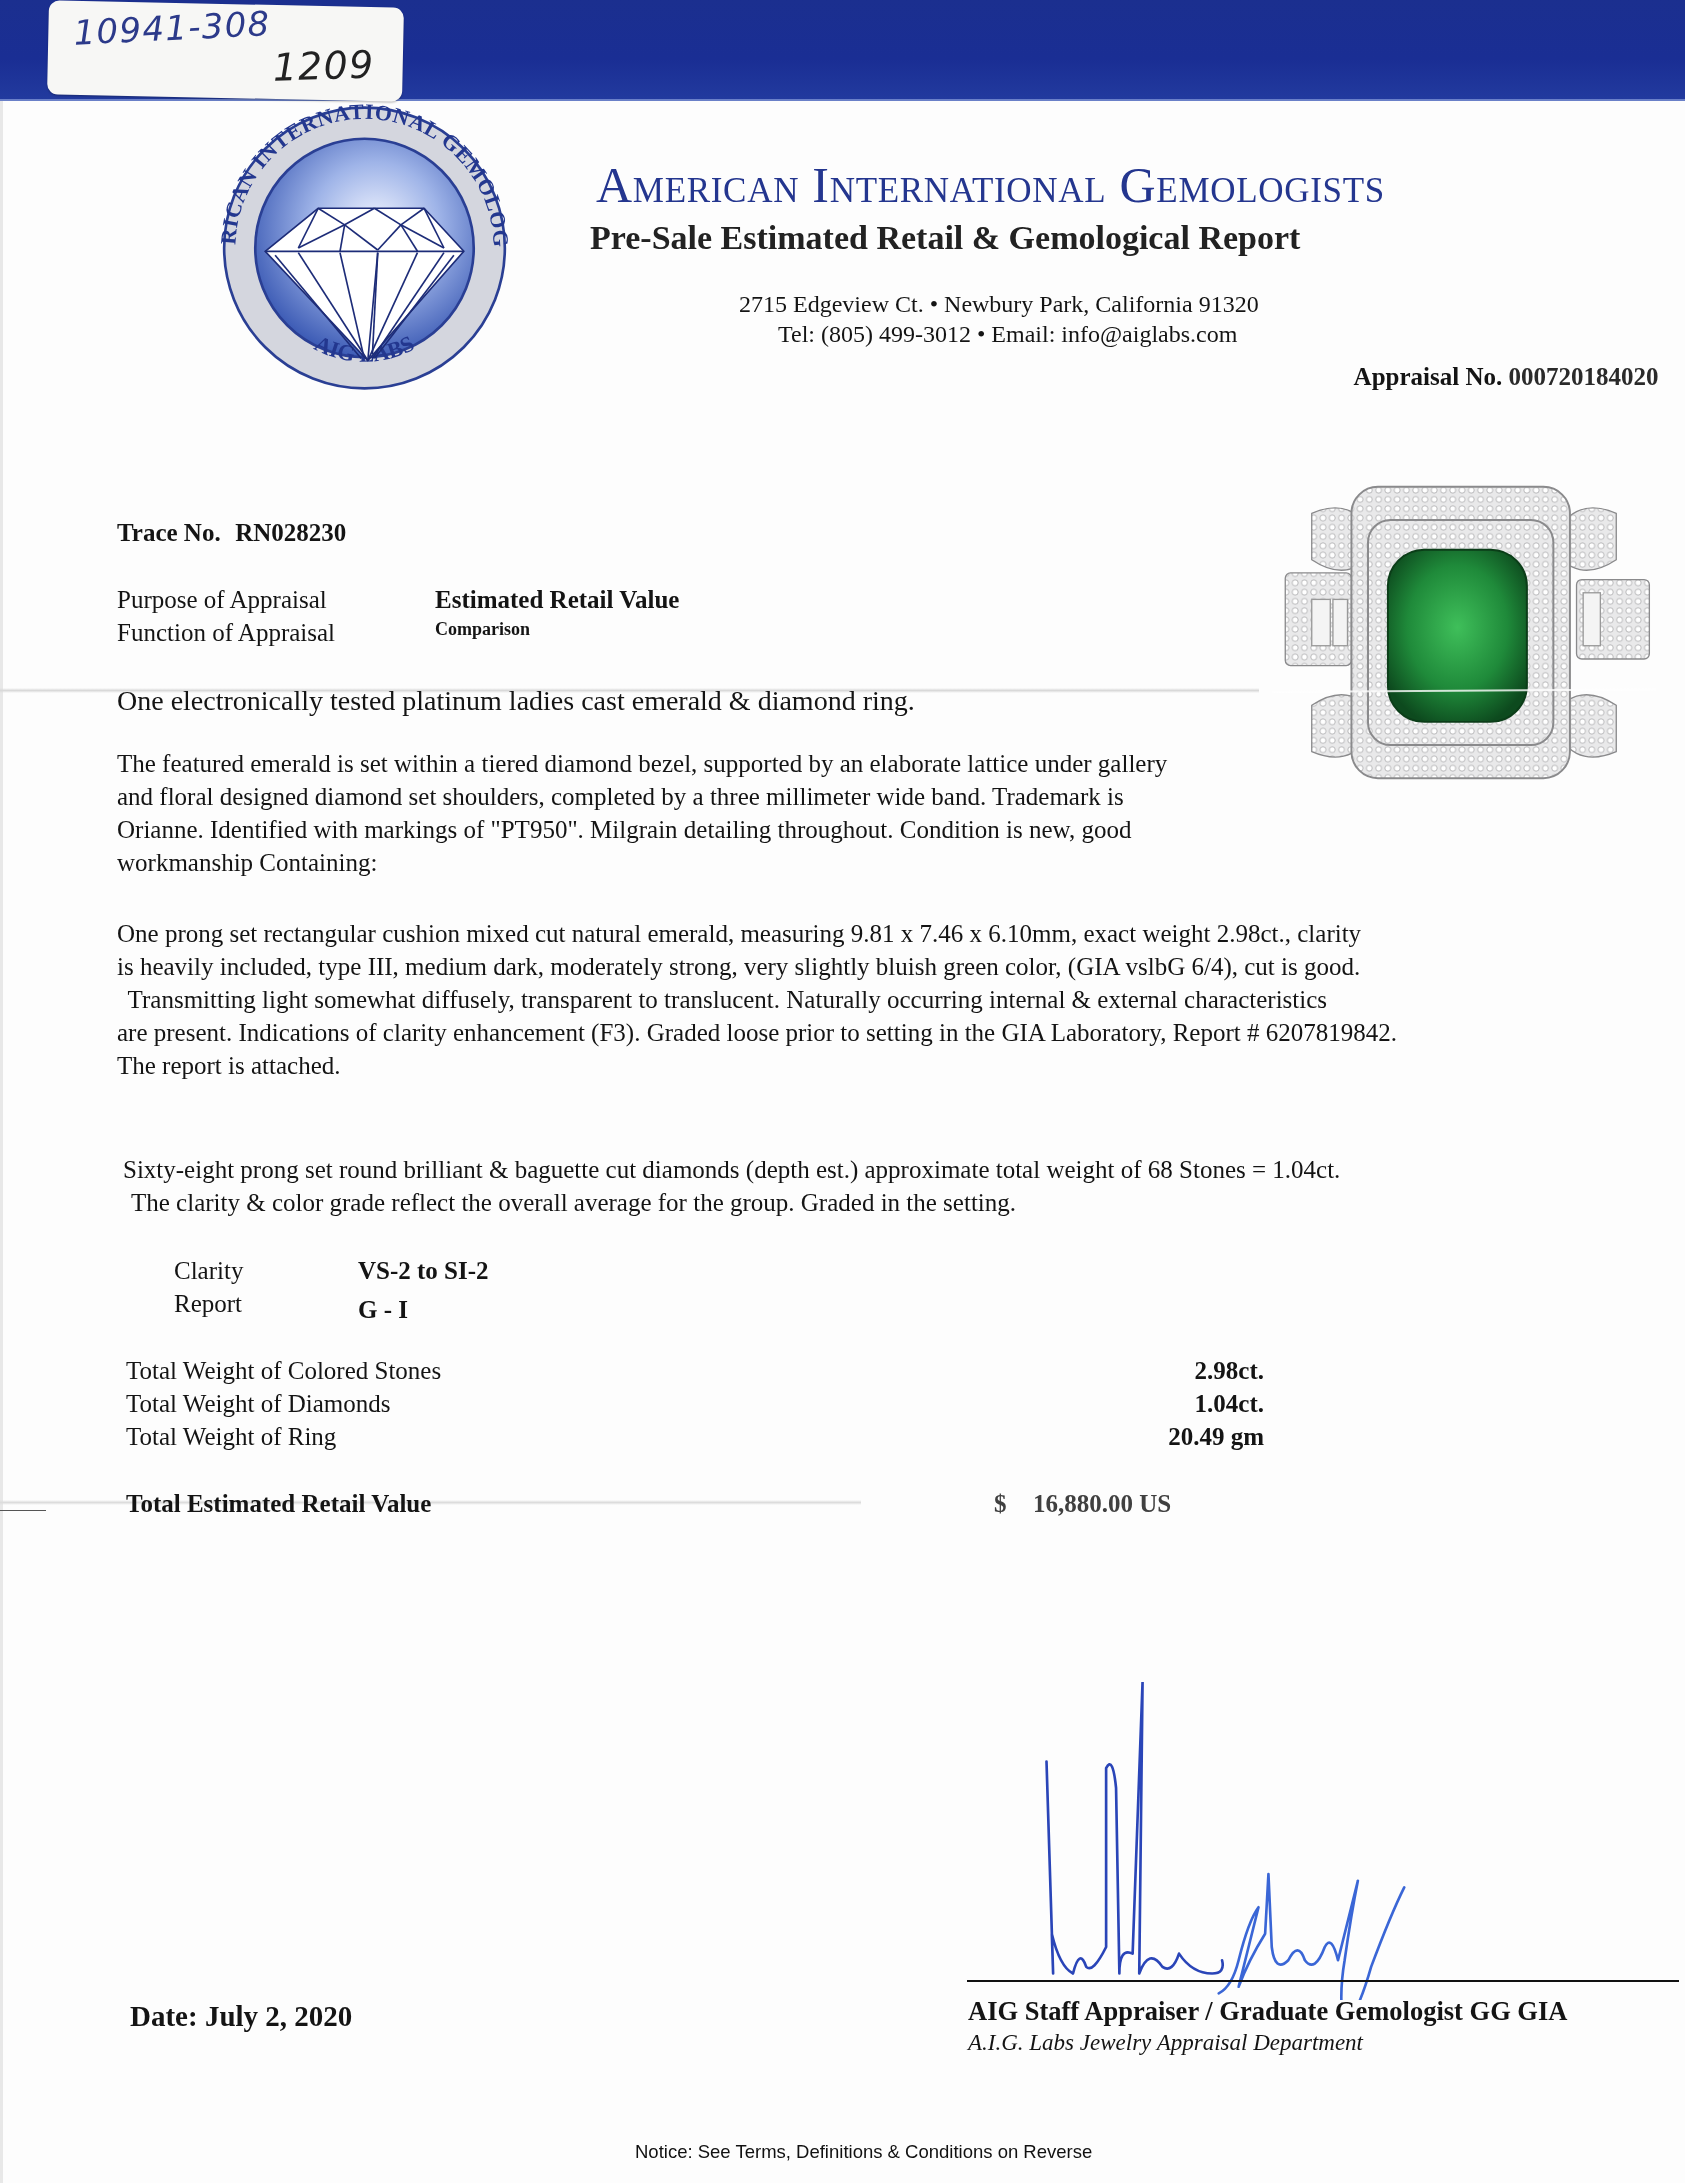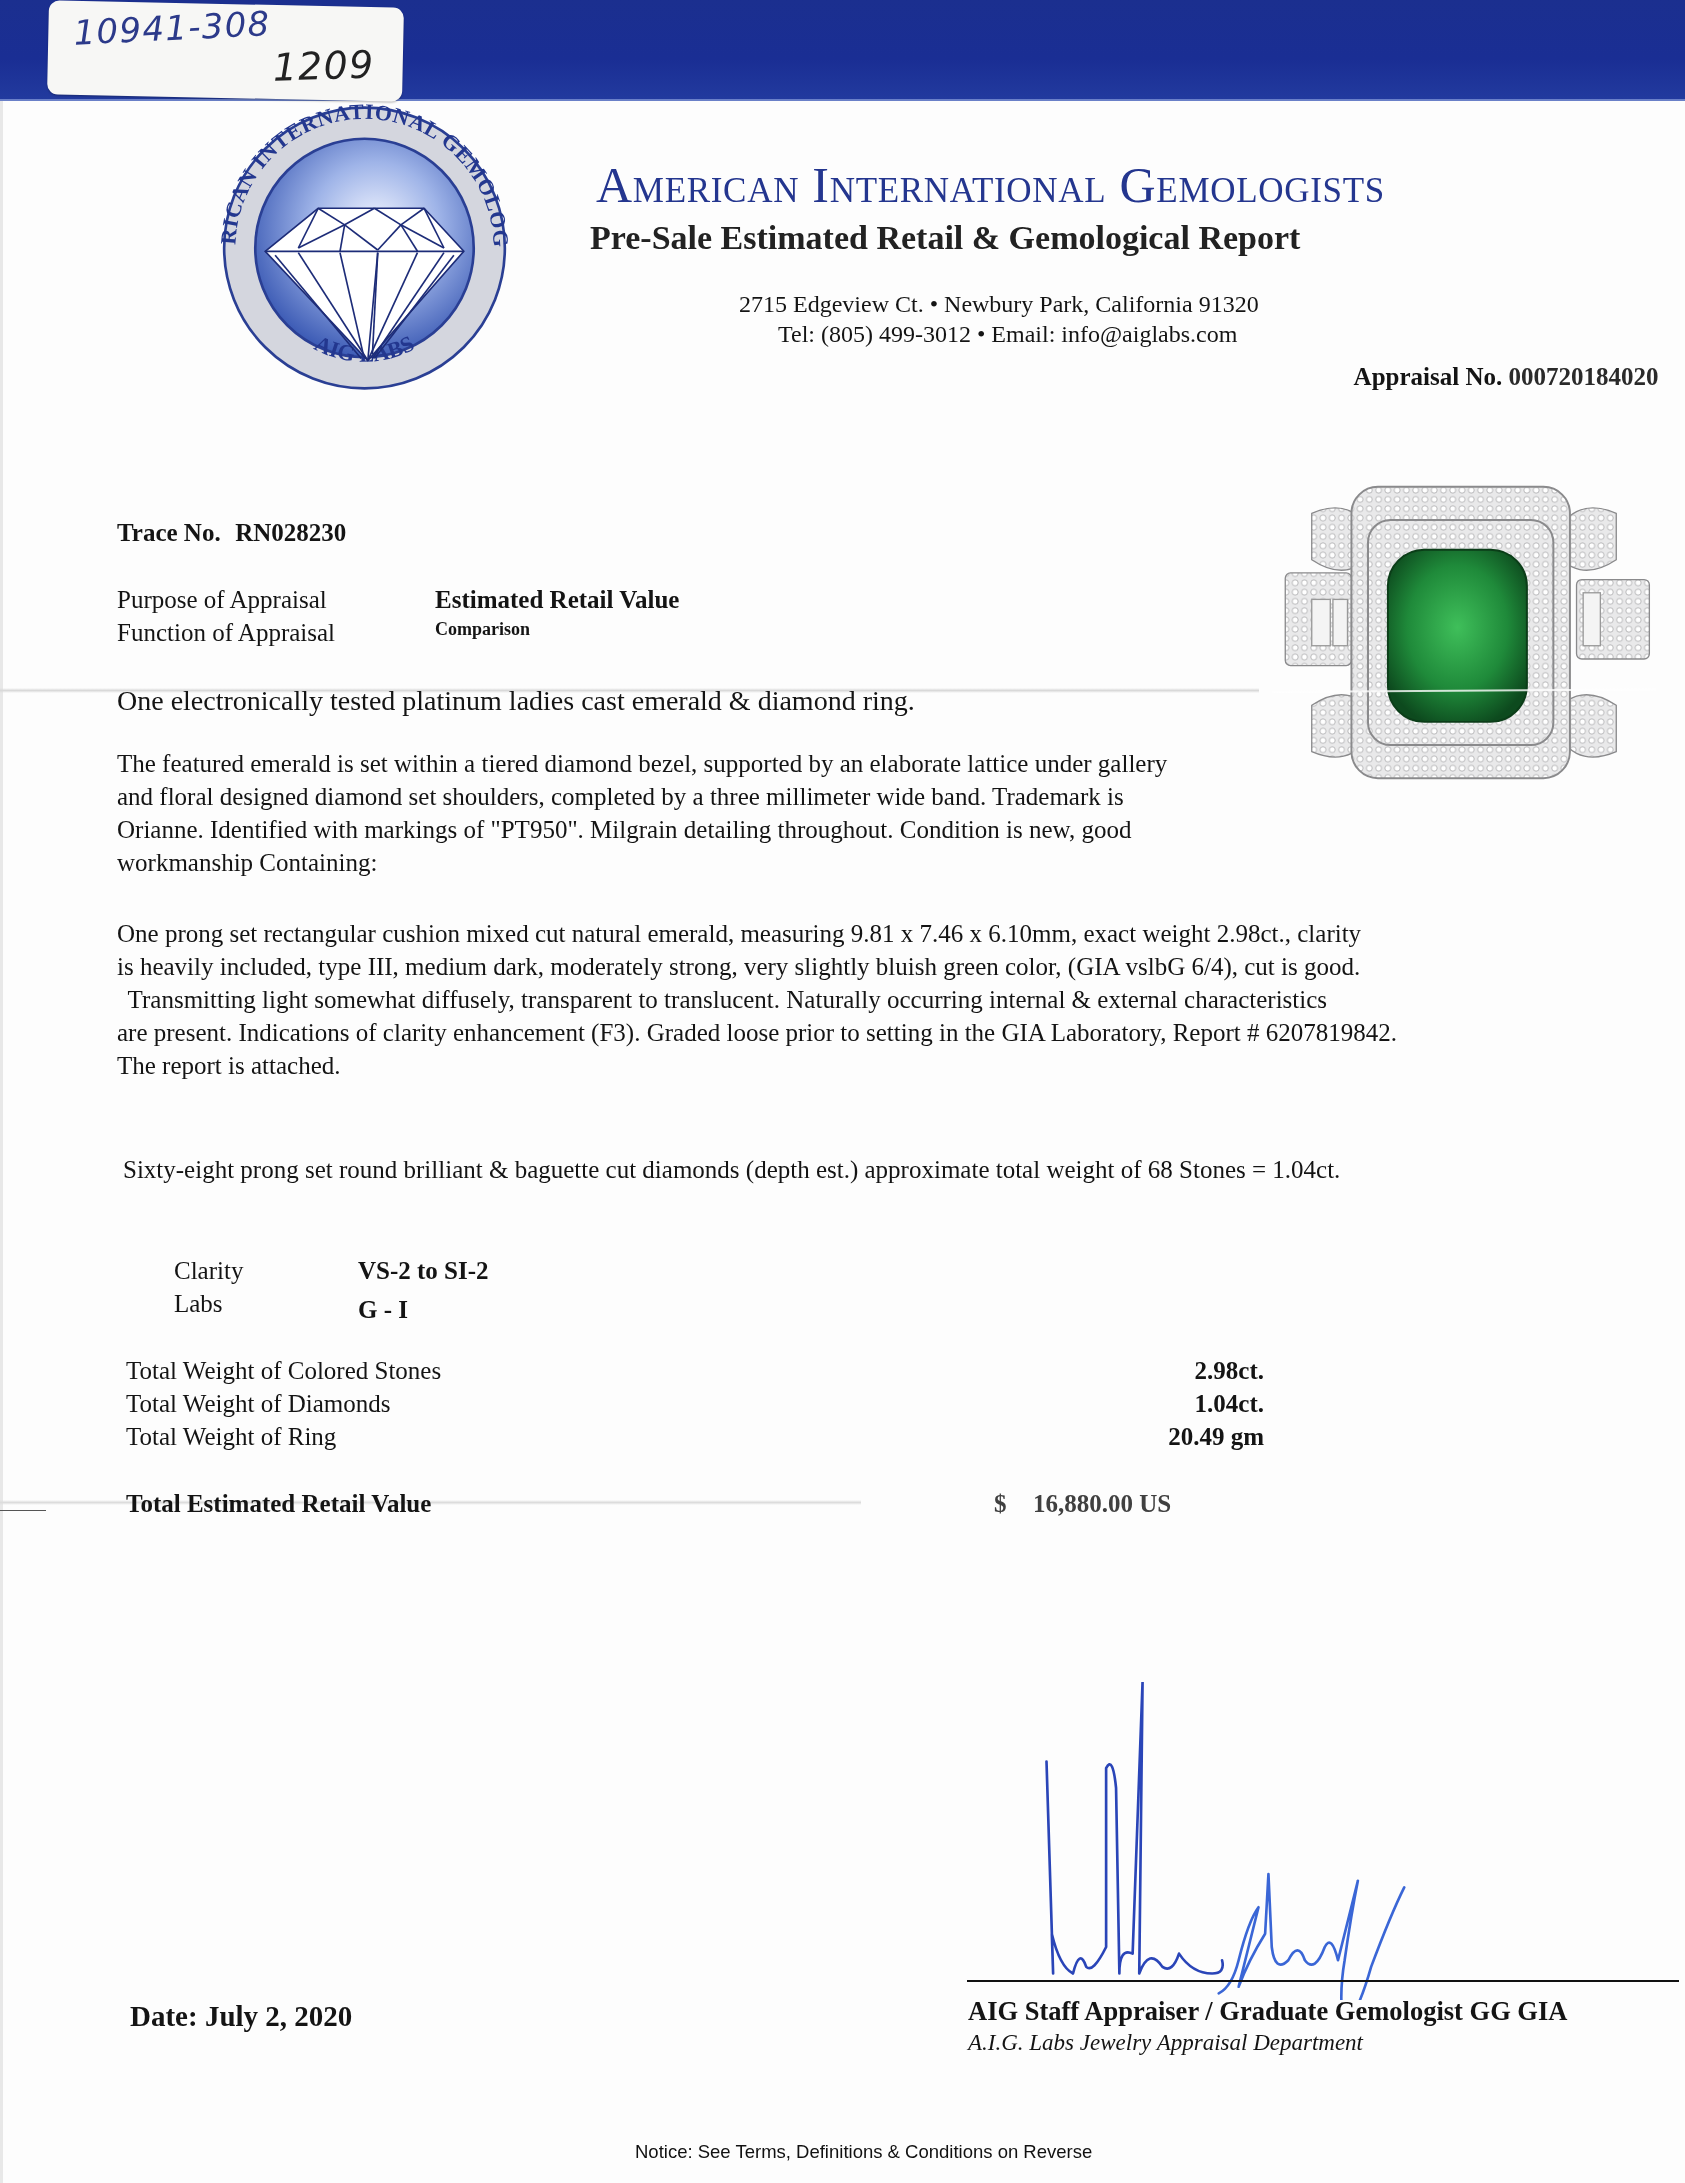--- a/index.html
+++ b/index.html
@@ -198,25 +198,26 @@
 <div id="emerald-desc" class="abs">
   <div>One prong set rectangular cushion mixed cut natural emerald, measuring 9.81 x 7.46 x 6.10mm,  exact weight 2.98ct., clarity</div>
   <div>is heavily included, type III, medium dark, moderately strong, very slightly bluish green color, (GIA vslbG 6/4), cut is good.</div>
   <div class="indent">Transmitting light somewhat diffusely, transparent to translucent. Naturally occurring internal &amp; external characteristics</div>
   <div>are present. Indications of clarity enhancement (F3). Graded loose prior to setting in the GIA Laboratory, Report # 6207819842.</div>
   <div>The report is attached.</div>
 </div>
 
 <div id="diamond-desc" class="abs">
   <div>Sixty-eight prong set round brilliant &amp; baguette cut  diamonds (depth est.) approximate total weight of 68 Stones = 1.04ct.</div>
+  <div style="padding-left:8px">The clarity &amp; color grade reflect the overall average for the group. Graded in the setting.</div>
 </div>
 
 <div id="clarity-label" class="abs">Clarity</div>
 <div id="clarity-value" class="abs">VS-2 to SI-2</div>
-<div id="color-label" class="abs">Labs</div>
+<div id="color-label" class="abs">Report</div>
 <div id="color-value" class="abs">G - I</div>
 
 <div id="w1-label" class="abs w-label">Total Weight of Colored Stones</div>
 <div id="w1-value" class="abs w-value">2.98ct.</div>
 <div id="w2-label" class="abs w-label">Total Weight of Diamonds</div>
 <div id="w2-value" class="abs w-value">1.04ct.</div>
 <div id="w3-label" class="abs w-label">Total Weight of Ring</div>
 <div id="w3-value" class="abs w-value">20.49 gm</div>
 
 <div id="fold-line-2" class="abs"></div>

